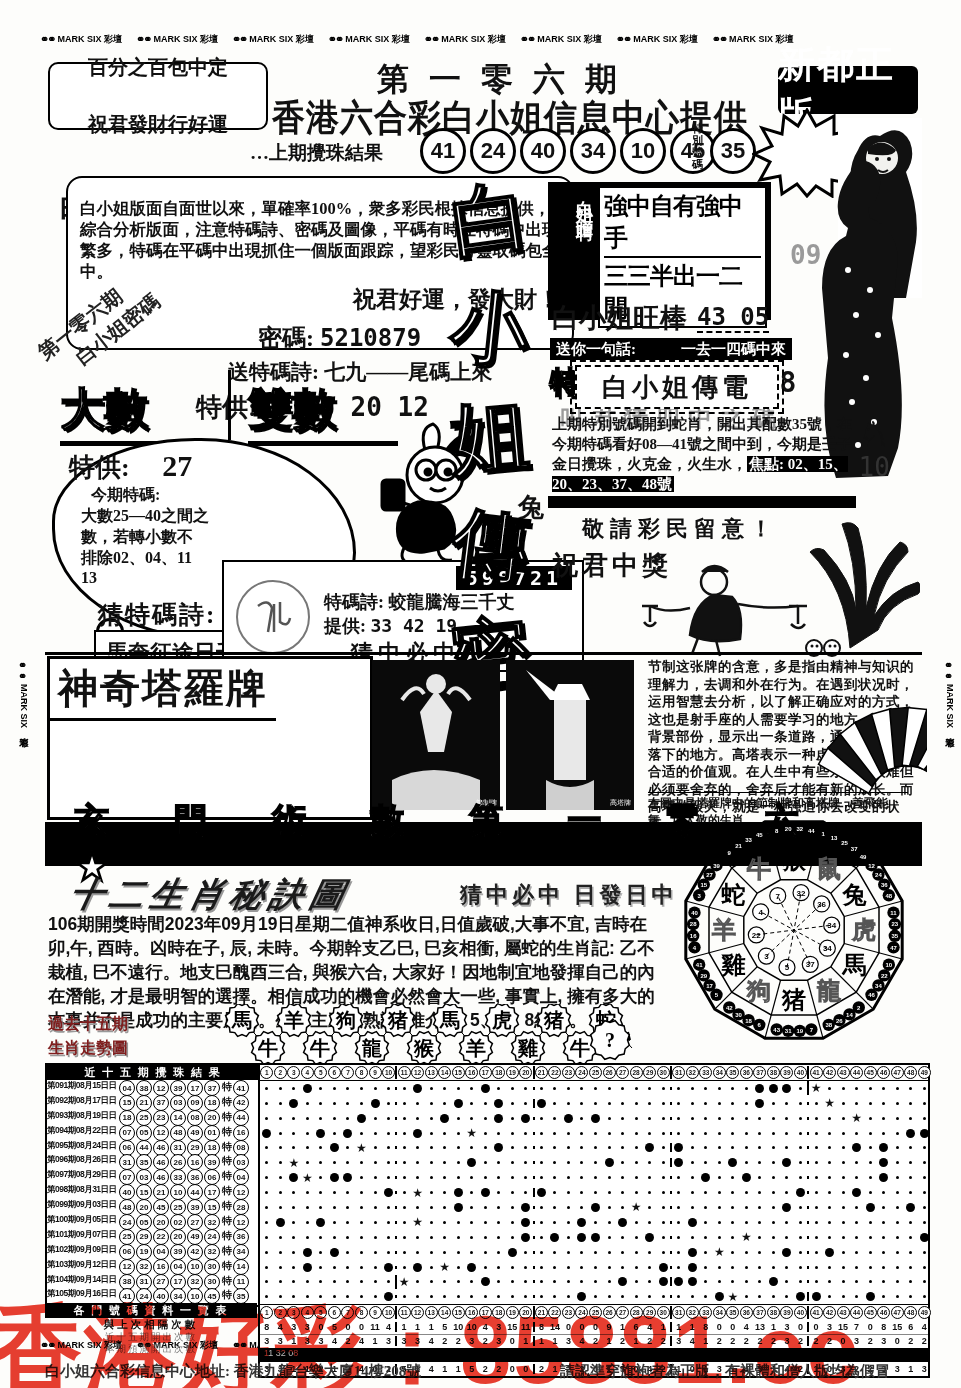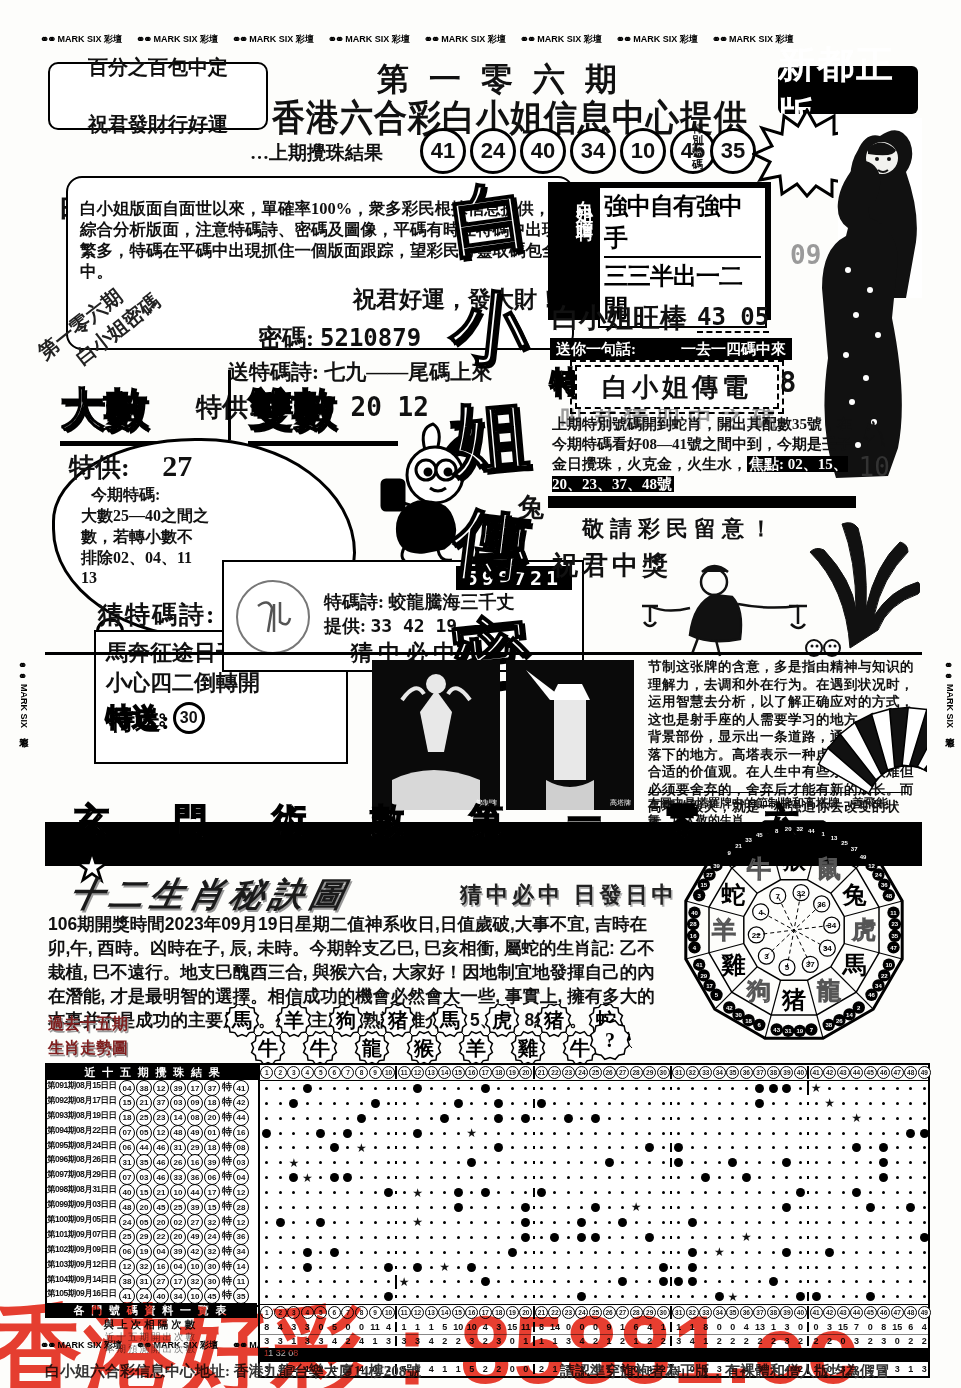--- a/index.html
+++ b/index.html
@@ -332,20 +332,23 @@
       <circle cx="217" cy="86" r="1.5" fill="#111"></circle>
   </svg>
 
   <svg class="abs" style="left:790px;top:500px;" width="130" height="150" viewBox="0 0 130 150">
     <g stroke="#111" fill="#111">
       <path d="M60 148 q-4 -60 -40 -96 q6 -6 14 -2 q28 30 32 60 q0 -50 -14 -86 q10 -4 16 4 q10 34 8 80 q10 -44 34 -66 q8 2 8 10 q-26 26 -34 64 q16 -26 44 -34 q6 6 0 12 q-30 10 -40 36 z"></path>
     </g>
   </svg>
 
   <div class="abs" style="left:45px;top:652px;width:877px;height:3px;background:#000;"></div>
+  <div class="abs box" style="left:47px;top:656px;width:320px;height:158px;border-width:3px;">
+    <div class="serif b" style="font-size:40px;letter-spacing:2px;padding:2px 8px;border-bottom:3px solid #000;display:inline-block;">神奇塔羅牌</div>
+  </div>
   <div class="abs" style="left:372px;top:660px;display:flex;gap:6px;">
     <div style="width:128px;height:150px;background:#0a0a0a;position:relative;">
       <svg width="128" height="150" viewBox="0 0 128 150">
           <path d="M64 30 l-16 22 l8 40 l16 0 l8 -40z" fill="#e8e8e8"></path>
           <circle cx="64" cy="24" r="10" fill="#e8e8e8"></circle>
           <path d="M30 40 q14 -20 22 -6 M98 40 q-14 -20 -22 -6" stroke="#e8e8e8" fill="none" stroke-width="4"></path>
           <path d="M20 120 q40 -20 88 0 l0 30 l-88 0z" fill="#d8d8d8"></path>
         </svg>
       <span style="position:absolute;right:3px;bottom:2px;color:#fff;font-size:7px;">節制牌</span>
     </div>

